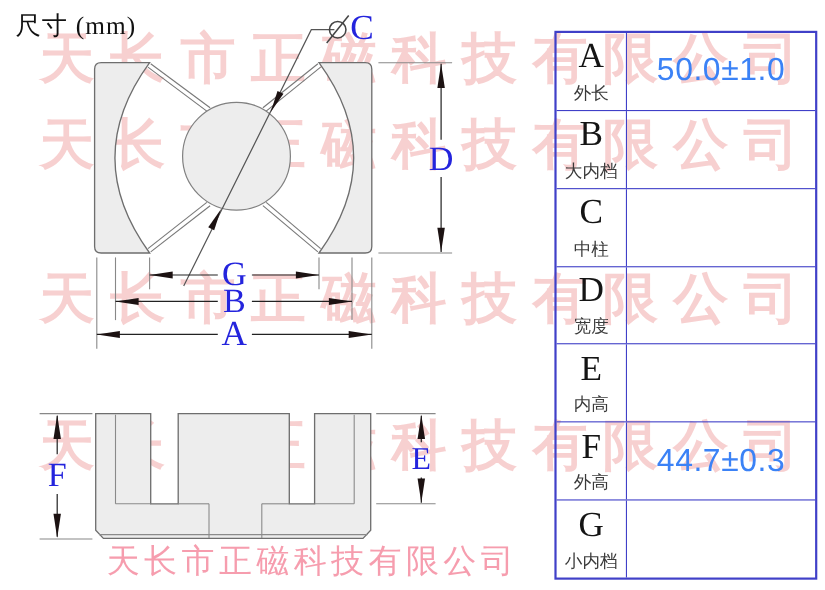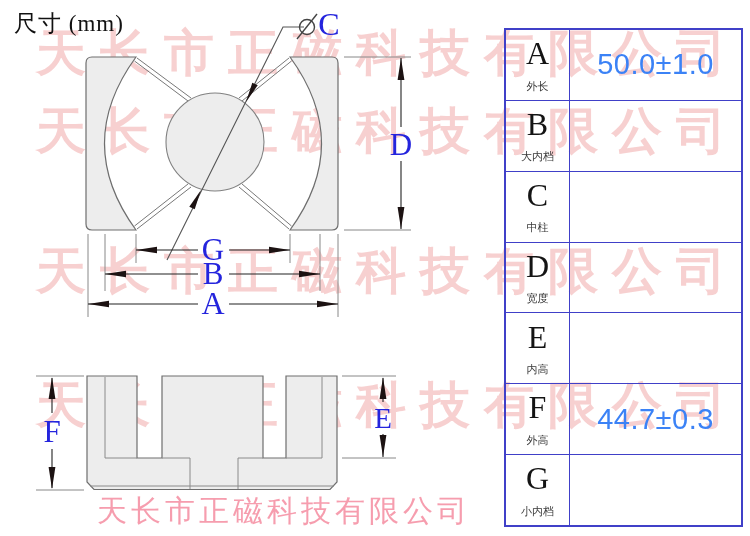--- a/index.html
+++ b/index.html
@@ -44,21 +44,21 @@
   .spec-row:first-child{border-top:none;}
   .cell-key{
     border-right:1.5px solid #4040c8;
     display:flex;flex-direction:column;align-items:center;justify-content:center;
     padding:2px 0;min-height:0;
   }
   .key-letter{
     font-family:"Liberation Serif","DejaVu Serif",serif;
     font-size:32px;line-height:0.95;color:#141414;
   }
-  .key-cn{font-size:11px;color:#3a3a3a;line-height:1.1;margin-top:11px;white-space:nowrap;}
+  .key-cn{font-size:16px;color:#3a3a3a;line-height:1.1;margin-top:11px;white-space:nowrap;}
   .cell-val{
     display:flex;align-items:center;justify-content:center;
     font-size:29px;color:#3b82f6;letter-spacing:0.5px;white-space:nowrap;
   }
 </style>
 </head>
 <body>
 
 <div id="stage">
 

